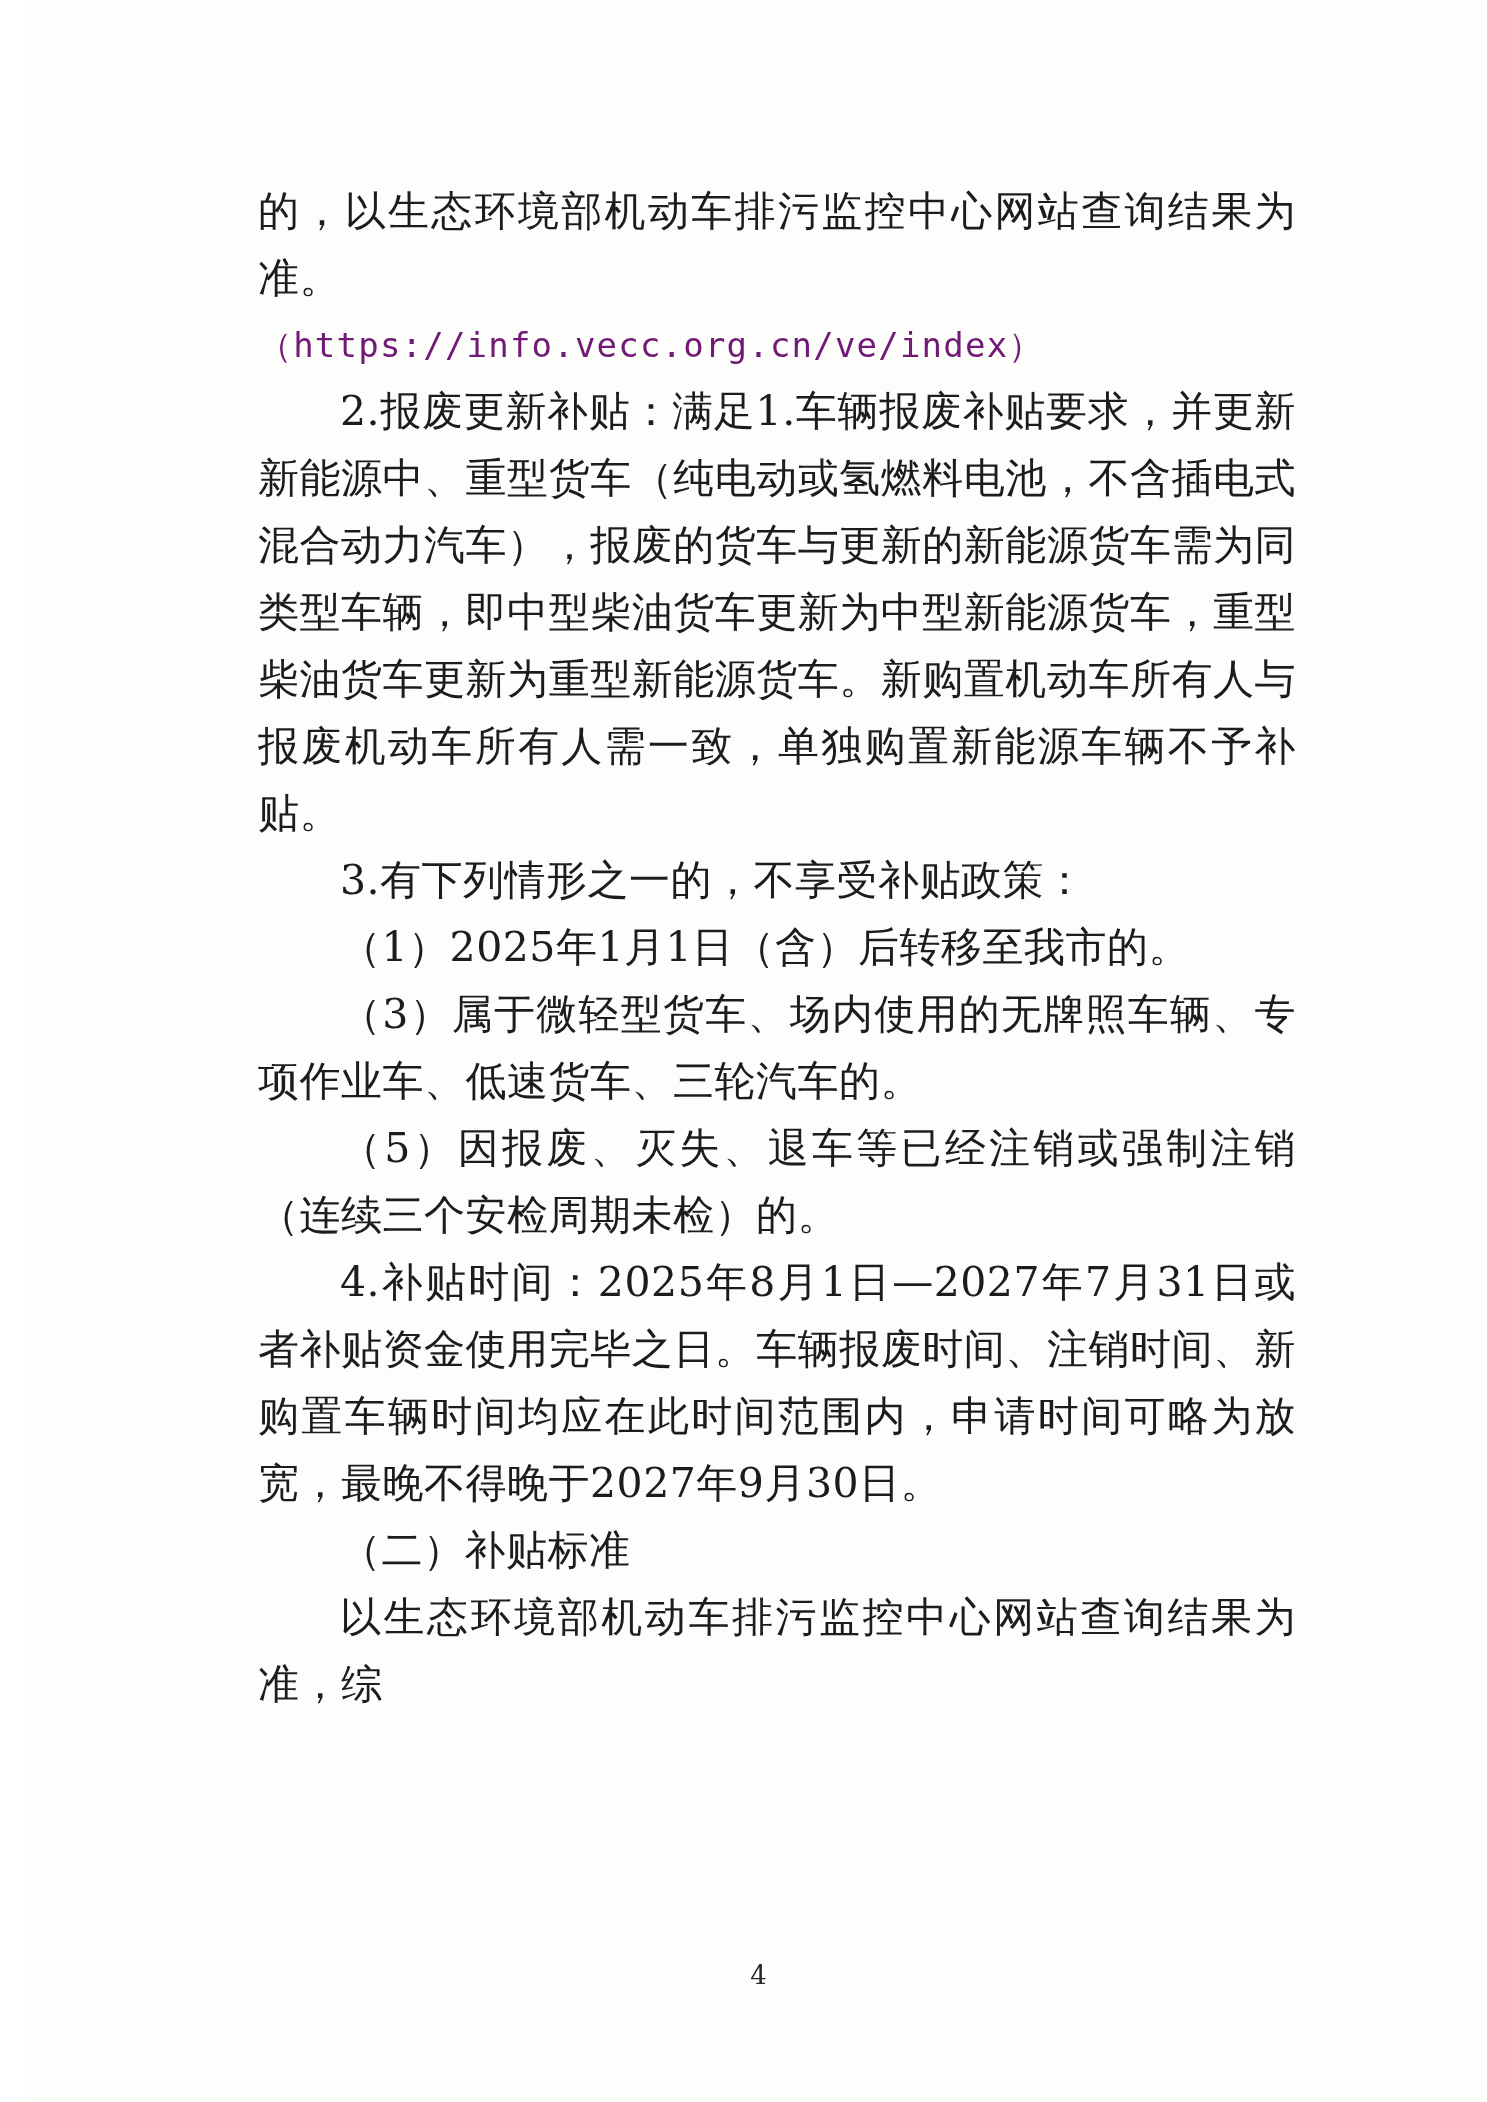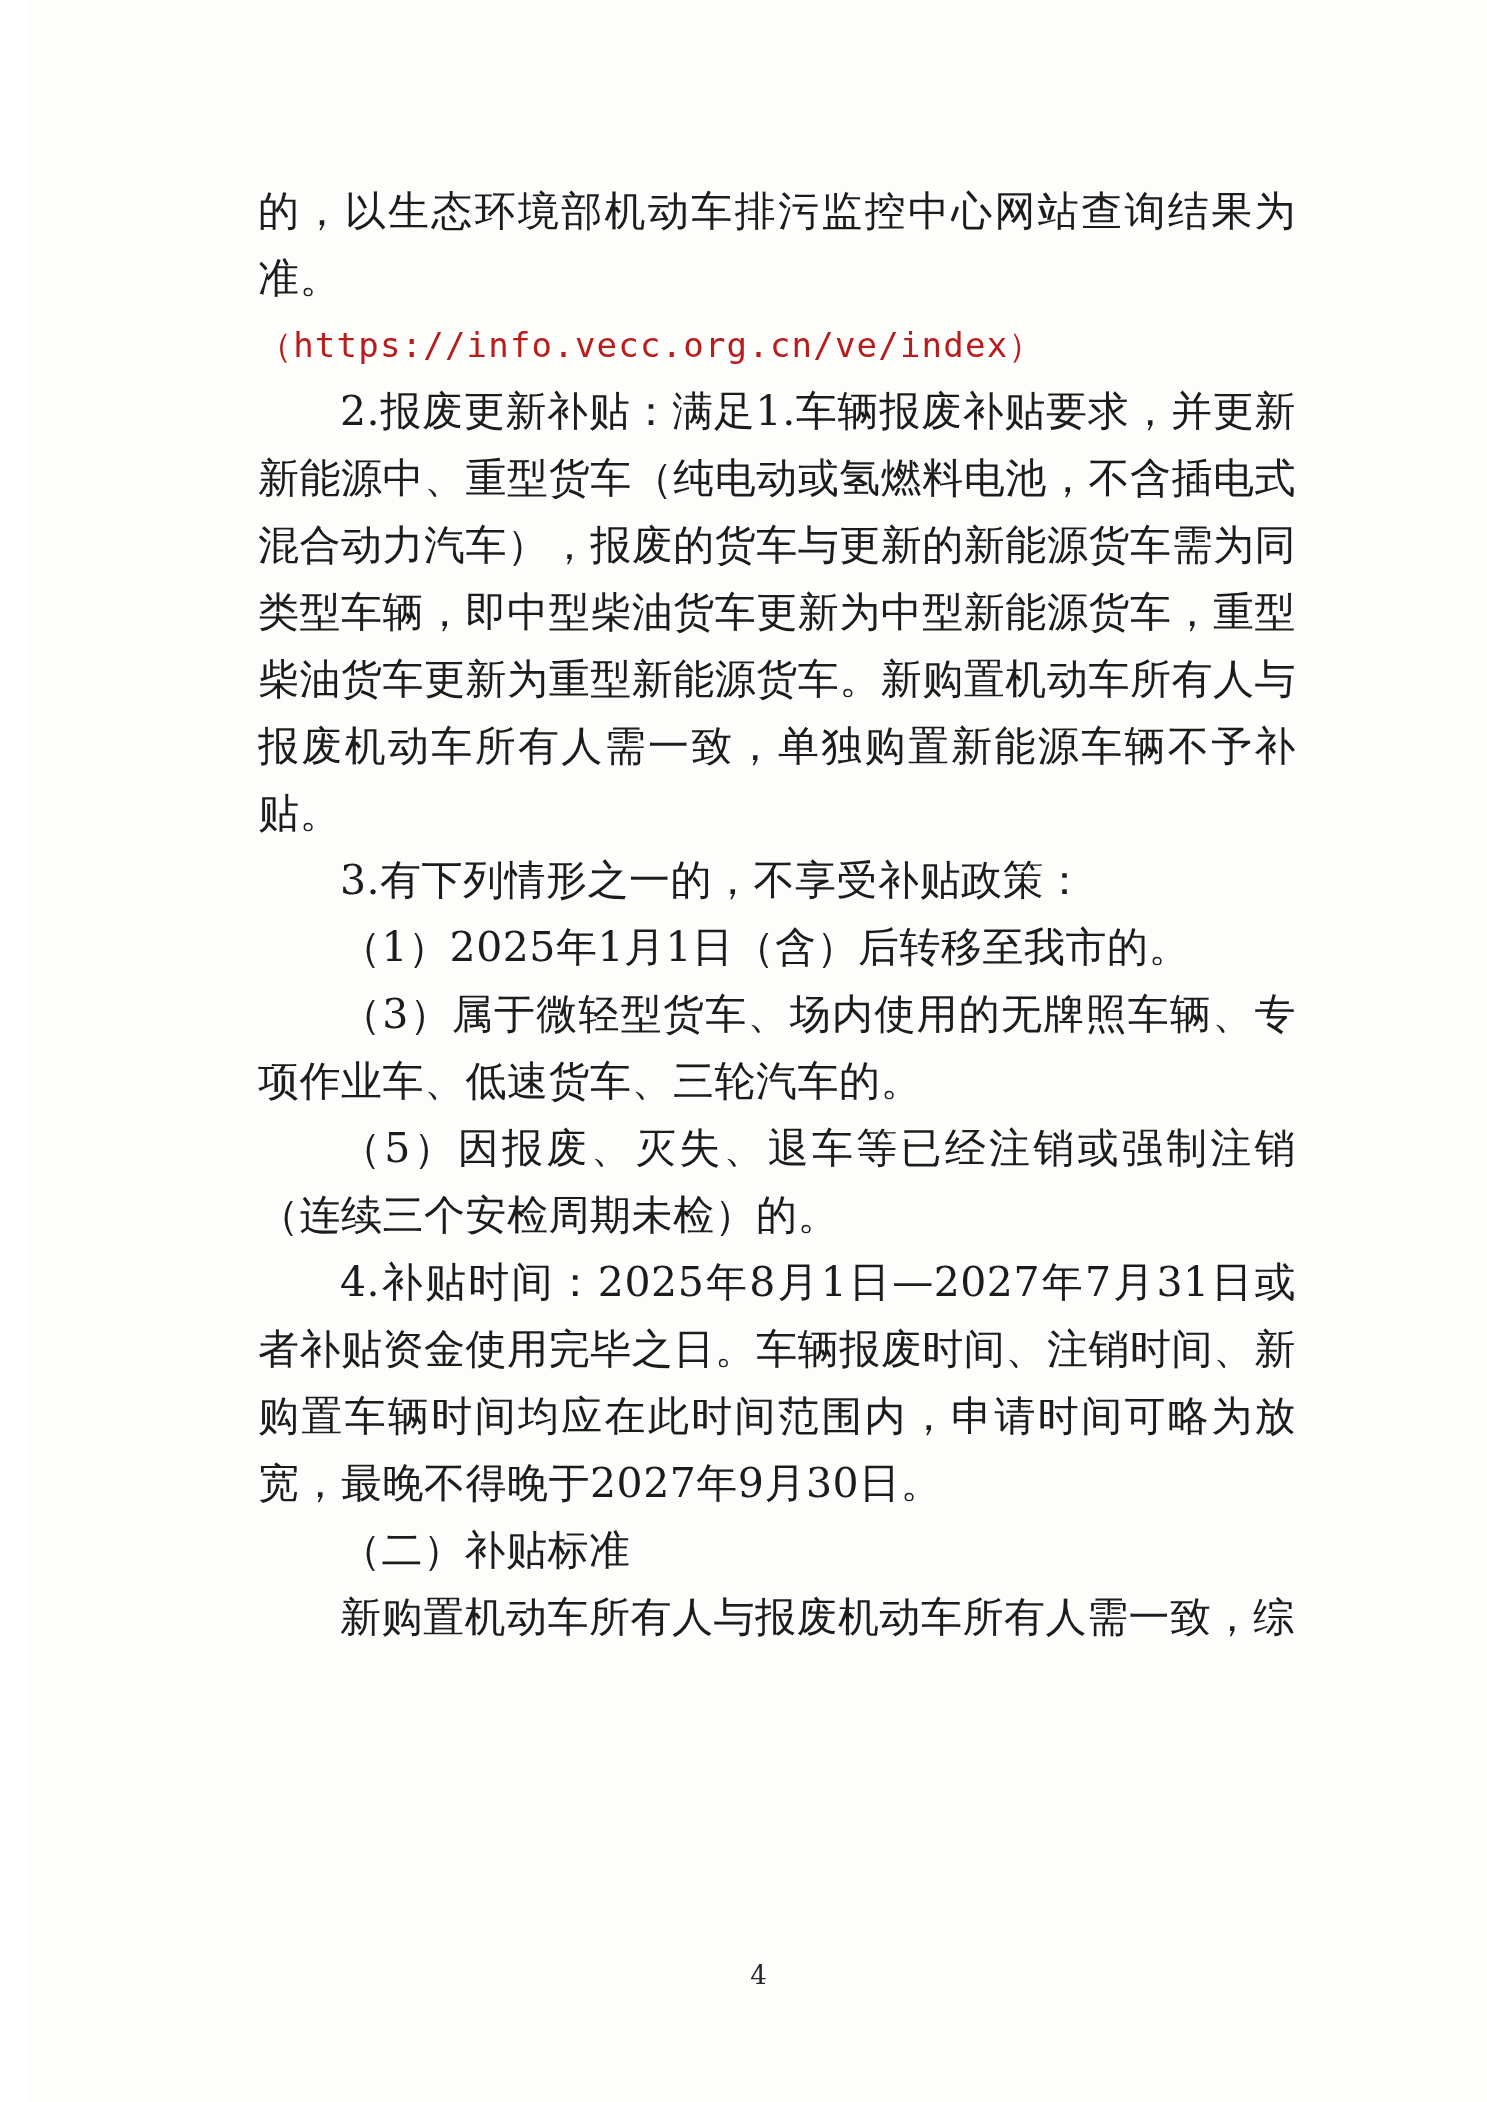--- a/index.html
+++ b/index.html
@@ -37,21 +37,21 @@
     color: #1b1c1e;
   }
   .indent {
     text-indent: 82px;
   }
   .url-line {
     font-family: "DejaVu Sans Mono", "Liberation Mono", monospace;
     font-size: 34px;
     line-height: 66px;
     letter-spacing: 1.2px;
-    color: #b91c1c;
+    color: #701a75;
     margin: 0;
   }
   .block {
     margin-bottom: 0px;
   }
   .pagenum {
     position: absolute;
     left: 0;
     right: 0;
     top: 1960px;
@@ -80,18 +80,18 @@
 
     <p class="para indent block">（3）属于微轻型货车、场内使用的无牌照车辆、专项作业车、低速货车、三轮汽车的。</p>
 
     <p class="para indent block">（5）因报废、灭失、退车等已经注销或强制注销（连续三个安检周期未检）的。</p>
 
 
     <p class="para indent block">4.补贴时间：2025年8月1日—2027年7月31日或者补贴资金使用完毕之日。车辆报废时间、注销时间、新购置车辆时间均应在此时间范围内，申请时间可略为放宽，最晚不得晚于2027年9月30日。</p>
 
     <p class="para indent block">（二）补贴标准</p>
 
-    <p class="para indent block">新购置机动车所有人与报废机动车所有人需一致，综</p>
+    <p class="para indent block">以生态环境部机动车排污监控中心网站查询结果为准，综</p>
 
   </div>
 
   <div class="pagenum">4</div>
 </div>
 
 </body></html>

